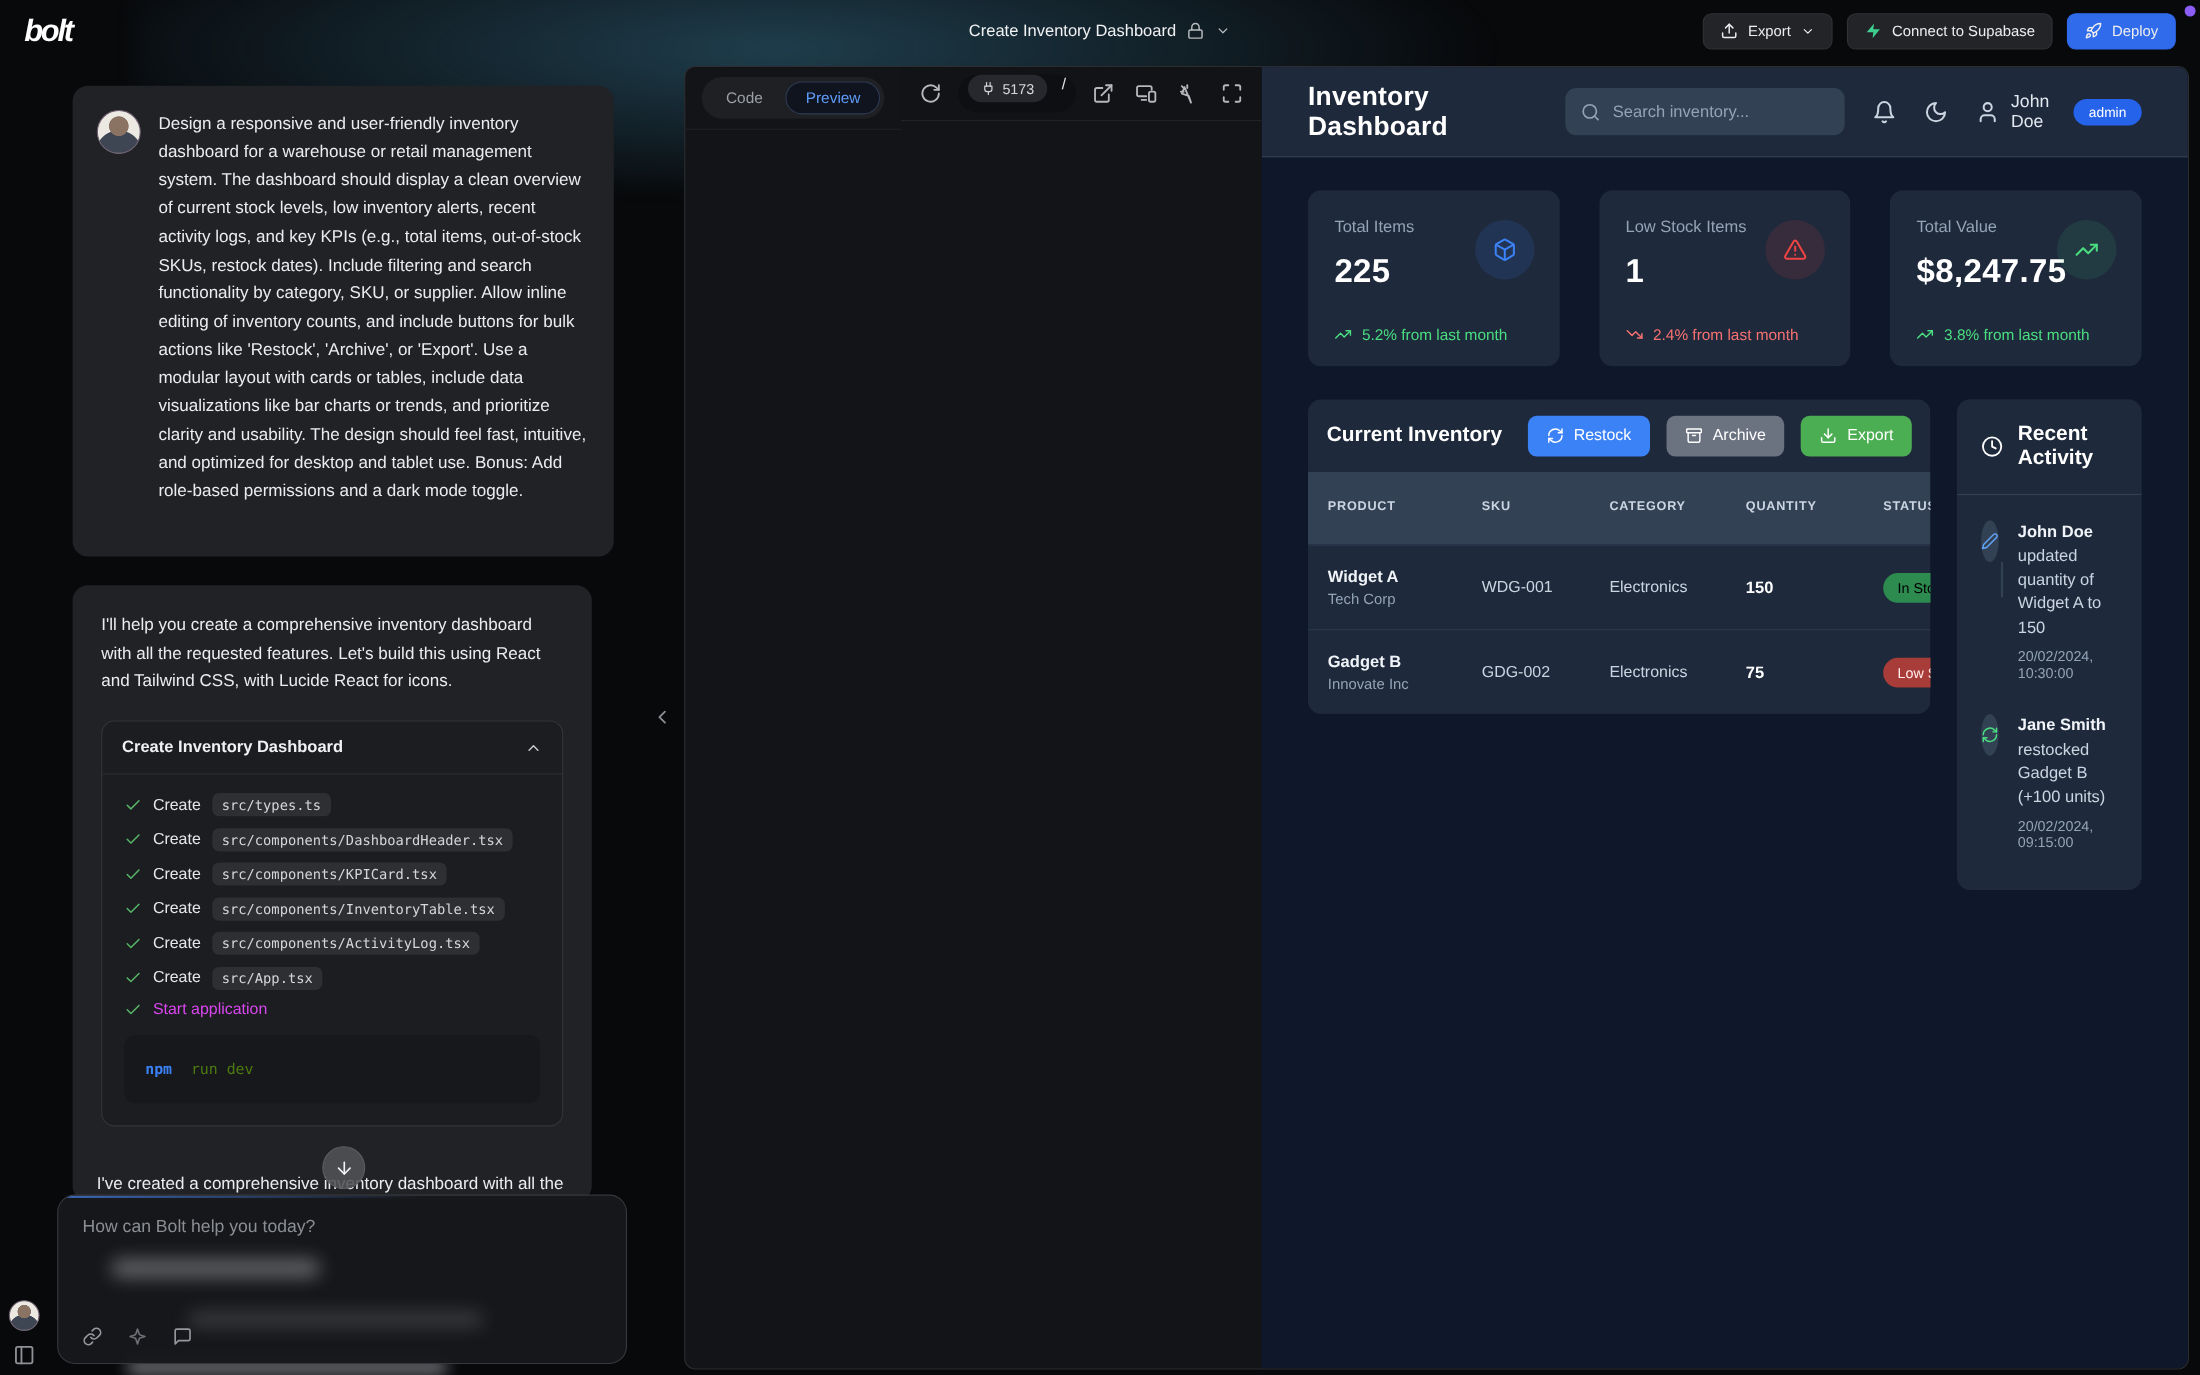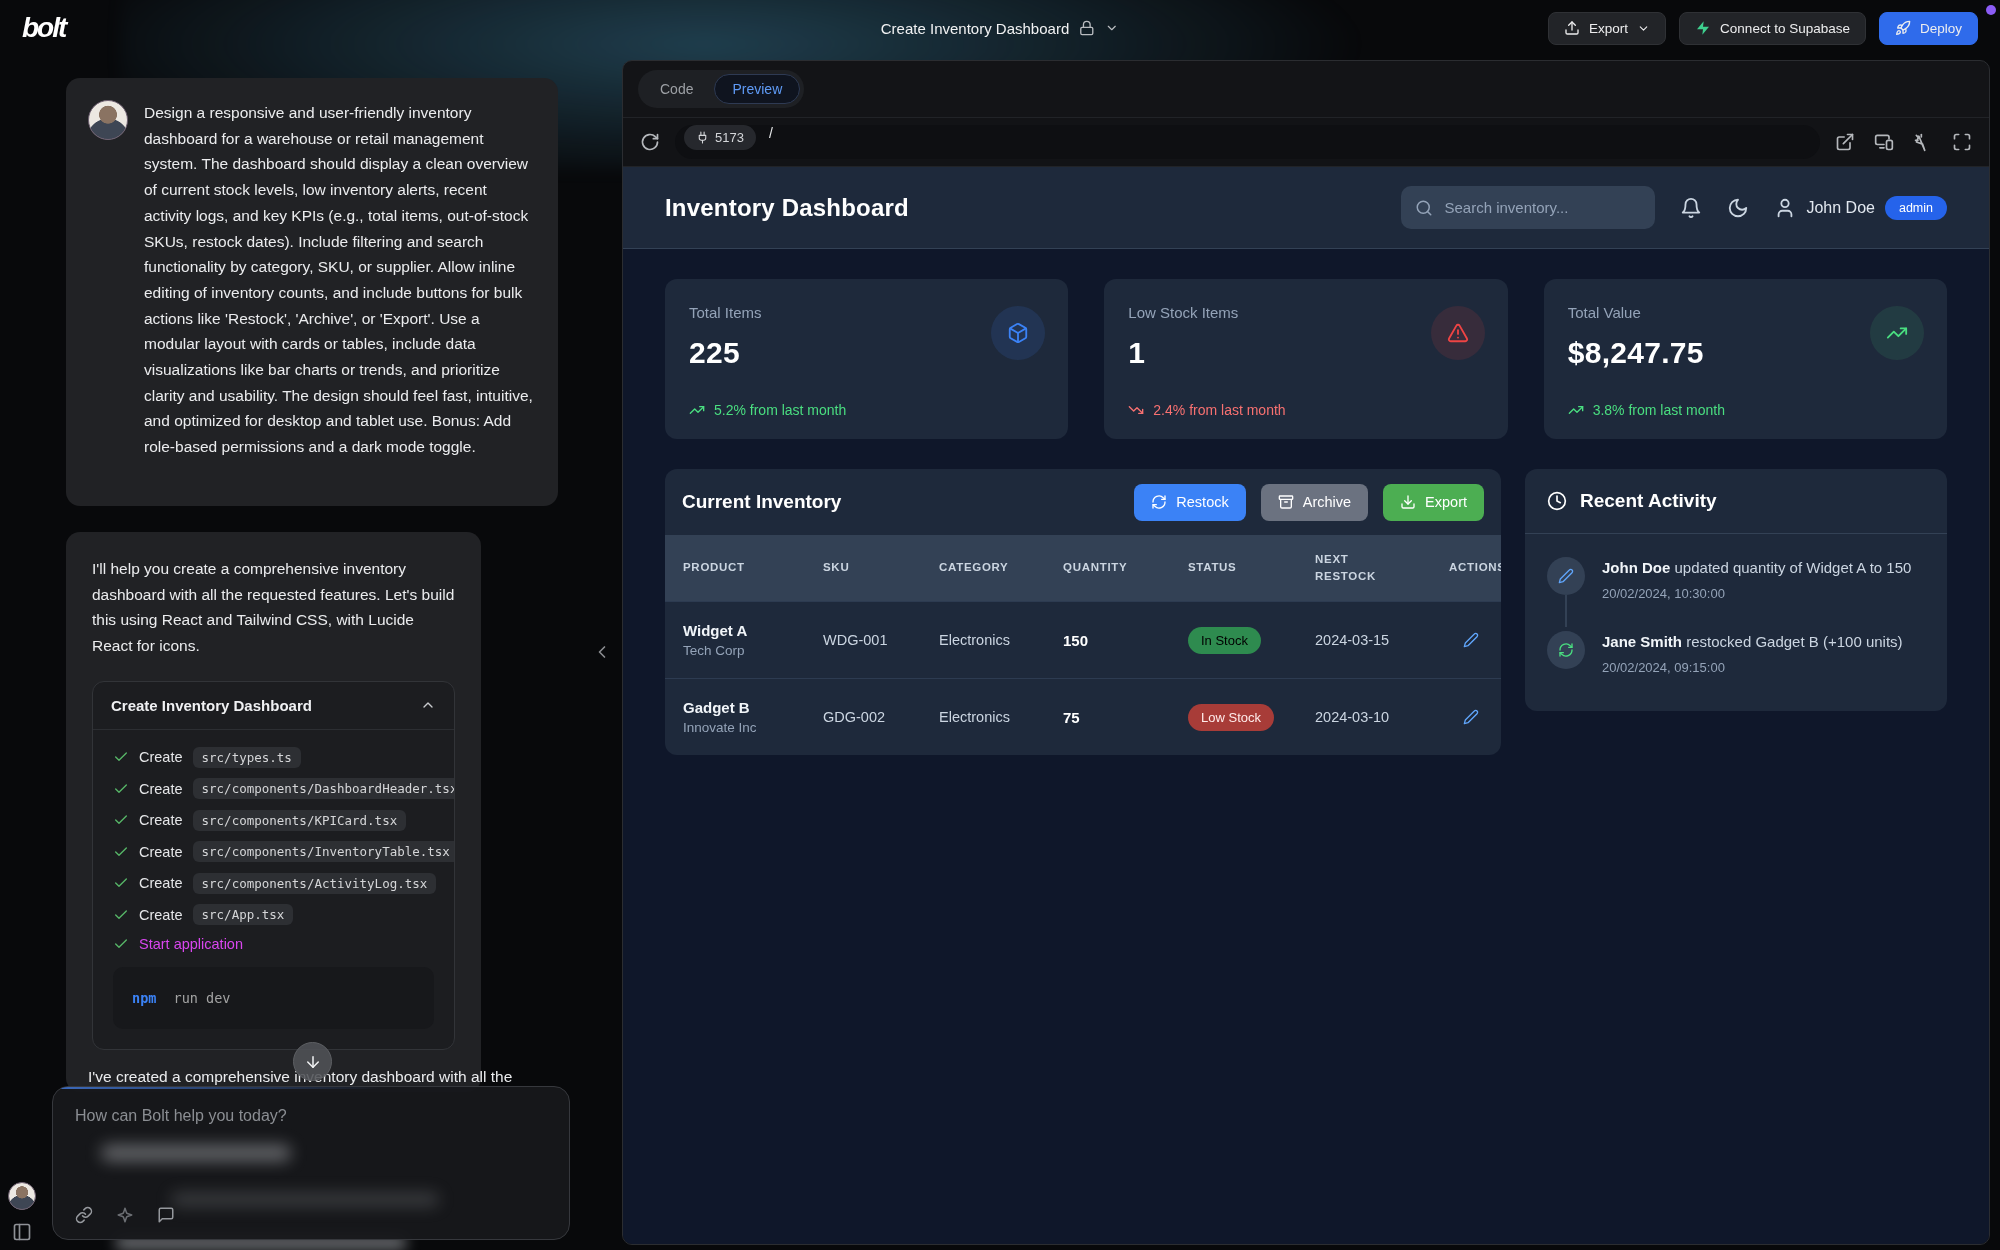--- a/index.html
+++ b/index.html
@@ -27,32 +27,32 @@
   .notif-dot{position:absolute;right:4px;top:5px;width:10px;height:10px;border-radius:50%;background:#8b5cf6}
 
   
   .chat{position:absolute;left:0;top:56px;width:622px;bottom:0}
   .card{background:#212225;border-radius:14px}
   .user-card{position:absolute;left:66px;top:22px;width:492px;height:428px;padding:22px;display:flex;gap:16px}
   .avatar{width:40px;height:40px;border-radius:50%;flex:none;border:1px solid #6d5f70;
     background:radial-gradient(circle at 50% 36%,#8a7362 0 28%,rgba(0,0,0,0) 30%),
                radial-gradient(circle at 50% 102%,#3e4654 0 48%,rgba(0,0,0,0) 50%),#ece8e2}
   .msg-text{font-size:15.5px;line-height:25.7px;color:#ebecee}
-  .assistant-card{position:absolute;left:66px;top:476px;width:415px;height:560px;padding:24px 26px}
+  .assistant-card{position:absolute;left:66px;top:476px;width:472px;height:560px;padding:24px 26px}
   .task-card{margin-top:22px;border:1px solid #323438;border-radius:12px;background:#1c1d20;overflow:hidden}
   .task-header{display:flex;justify-content:space-between;align-items:center;padding:15px 18px;
     font-size:15px;font-weight:700;color:#f0f1f3;border-bottom:1px solid #2c2e32;cursor:pointer}
   .task-body{padding:17px 20px 20px}
   .file-row{display:flex;align-items:center;gap:10px;margin-bottom:10.5px;font-size:14.5px;color:#e5e6e8}
   .chip{font-family:"DejaVu Sans Mono","Liberation Mono",monospace;font-size:12.5px;color:#d5d6d8;
     background:#2d2f33;padding:3px 9px;border-radius:6px}
   .start-link{color:#d946ef}
   .code-block{margin-top:15px;background:#17181b;border-radius:10px;padding:23px 19px;
     font-family:"DejaVu Sans Mono","Liberation Mono",monospace;font-size:13.5px}
-  .cmd{color:#3b82f6;font-weight:700}.args{color:#a3a3a3}
+  .cmd{color:#3b82f6;font-weight:700}.args{color:#4d7c0f}
   .scroll-btn{position:absolute;left:293px;top:986px;width:39px;height:39px;border-radius:50%;z-index:3;
     background:rgba(80,82,86,.88);border:1px solid #5d5f63;display:flex;align-items:center;justify-content:center;
     color:#f2f3f4;cursor:pointer}
   .followup{position:absolute;left:88px;top:1012px;width:462px;font-size:15.5px;color:#ebecee;z-index:2}
   .chat-input{position:absolute;left:52px;top:1030px;width:518px;height:154px;border-radius:16px;z-index:4;
     background:rgba(23,24,27,.95);border:1px solid #36383d;padding:20px 22px;overflow:hidden}
   .chat-input::before{content:"";position:absolute;left:0;top:0;height:2px;width:64%;
     background:linear-gradient(90deg,rgba(72,134,244,.75),rgba(72,134,244,0))}
   .chat-input input{width:100%;background:transparent;border:0;outline:0;font-size:16px;color:#e8e9ea}
   .chat-input input::placeholder{color:#8b8e93}
@@ -64,21 +64,21 @@
   .under-streak{position:absolute;left:115px;top:1180px;width:292px;height:14px;border-radius:7px;z-index:1;
     background:rgba(210,214,219,.5);filter:blur(7px)}
   .rail-avatar{position:absolute;left:8px;top:1126px;width:28px;height:28px;border-radius:50%;border:1px solid #6d5f70;
     background:radial-gradient(circle at 50% 36%,#8a7362 0 28%,rgba(0,0,0,0) 30%),
                radial-gradient(circle at 50% 102%,#3e4654 0 48%,rgba(0,0,0,0) 50%),#ece8e2;cursor:pointer;z-index:5}
   .rail-panel{position:absolute;left:12px;top:1166px;color:#8e9196;z-index:5;cursor:pointer}
   .collapse{position:absolute;left:592px;top:642px;color:#8b8d91;z-index:6;cursor:pointer}
 
   
   .workbench{position:absolute;left:622px;top:60px;width:1368px;height:1185px;background:#131417;
-    border:1px solid #2b2d31;border-radius:10px;display:flex;flex-direction:column;overflow:hidden;z-index:2}
+    border:1px solid #2b2d31;border-radius:10px;display:flex;overflow:hidden;z-index:2}
   .wb-tabs{height:57px;display:flex;align-items:center;padding:0 15px;border-bottom:1px solid #212327}
   .seg{display:flex;align-items:center;background:#1e2024;border-radius:999px;padding:4px;gap:3px}
   .seg-btn{padding:7px 18px;border-radius:999px;font-size:14px;color:#9da0a5;cursor:pointer}
   .seg-btn.active{background:#0f141f;border:1px solid #2e3a53;color:#5f9bf6;padding:6px 17px}
   .wb-url{height:49px;display:flex;align-items:center;gap:15px;padding:0 17px;border-bottom:1px solid #212327;background:#121316}
   .url-reload{color:#b5b8bc;cursor:pointer}
   .url-input{flex:1;height:34px;background:#0e0f12;border-radius:17px;display:flex;align-items:flex-start;padding:0 9px;gap:13px;cursor:text}
   .port-pill{display:flex;align-items:center;gap:6px;background:#26282d;border-radius:999px;padding:5px 12px;
     font-size:13px;color:#d4d6d9}
   .url-path{font-size:14px;color:#e7e9eb}

